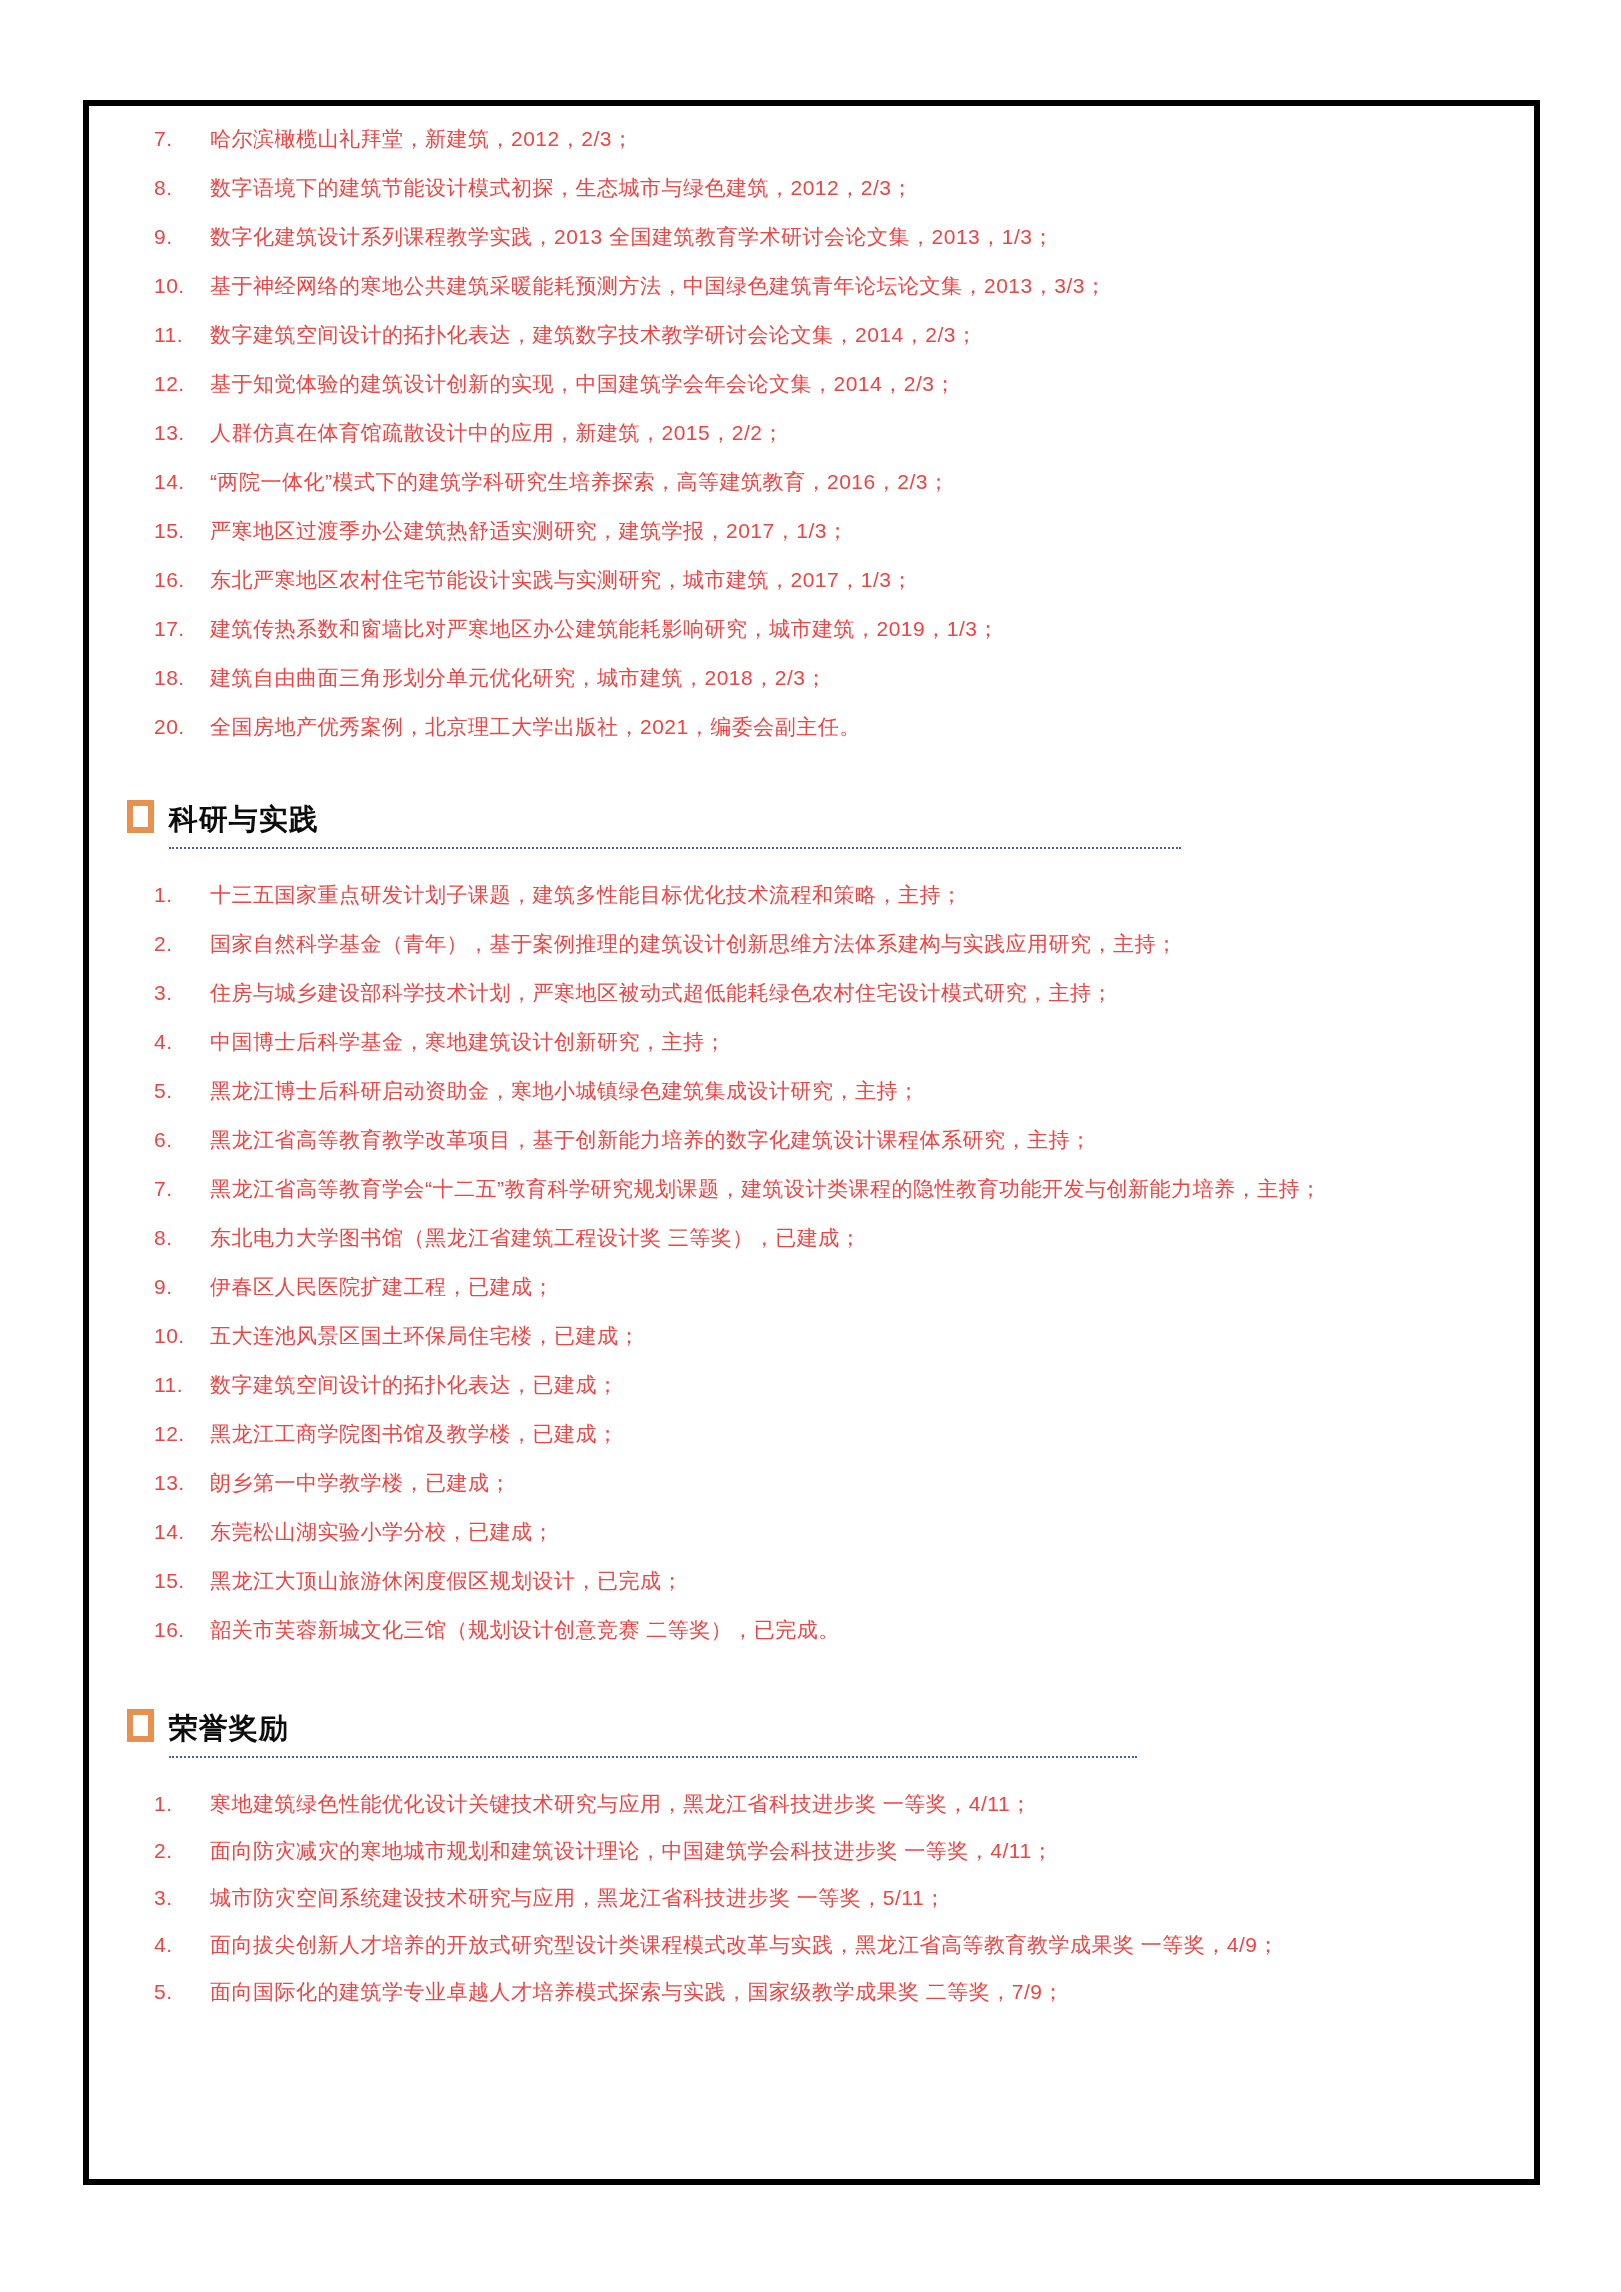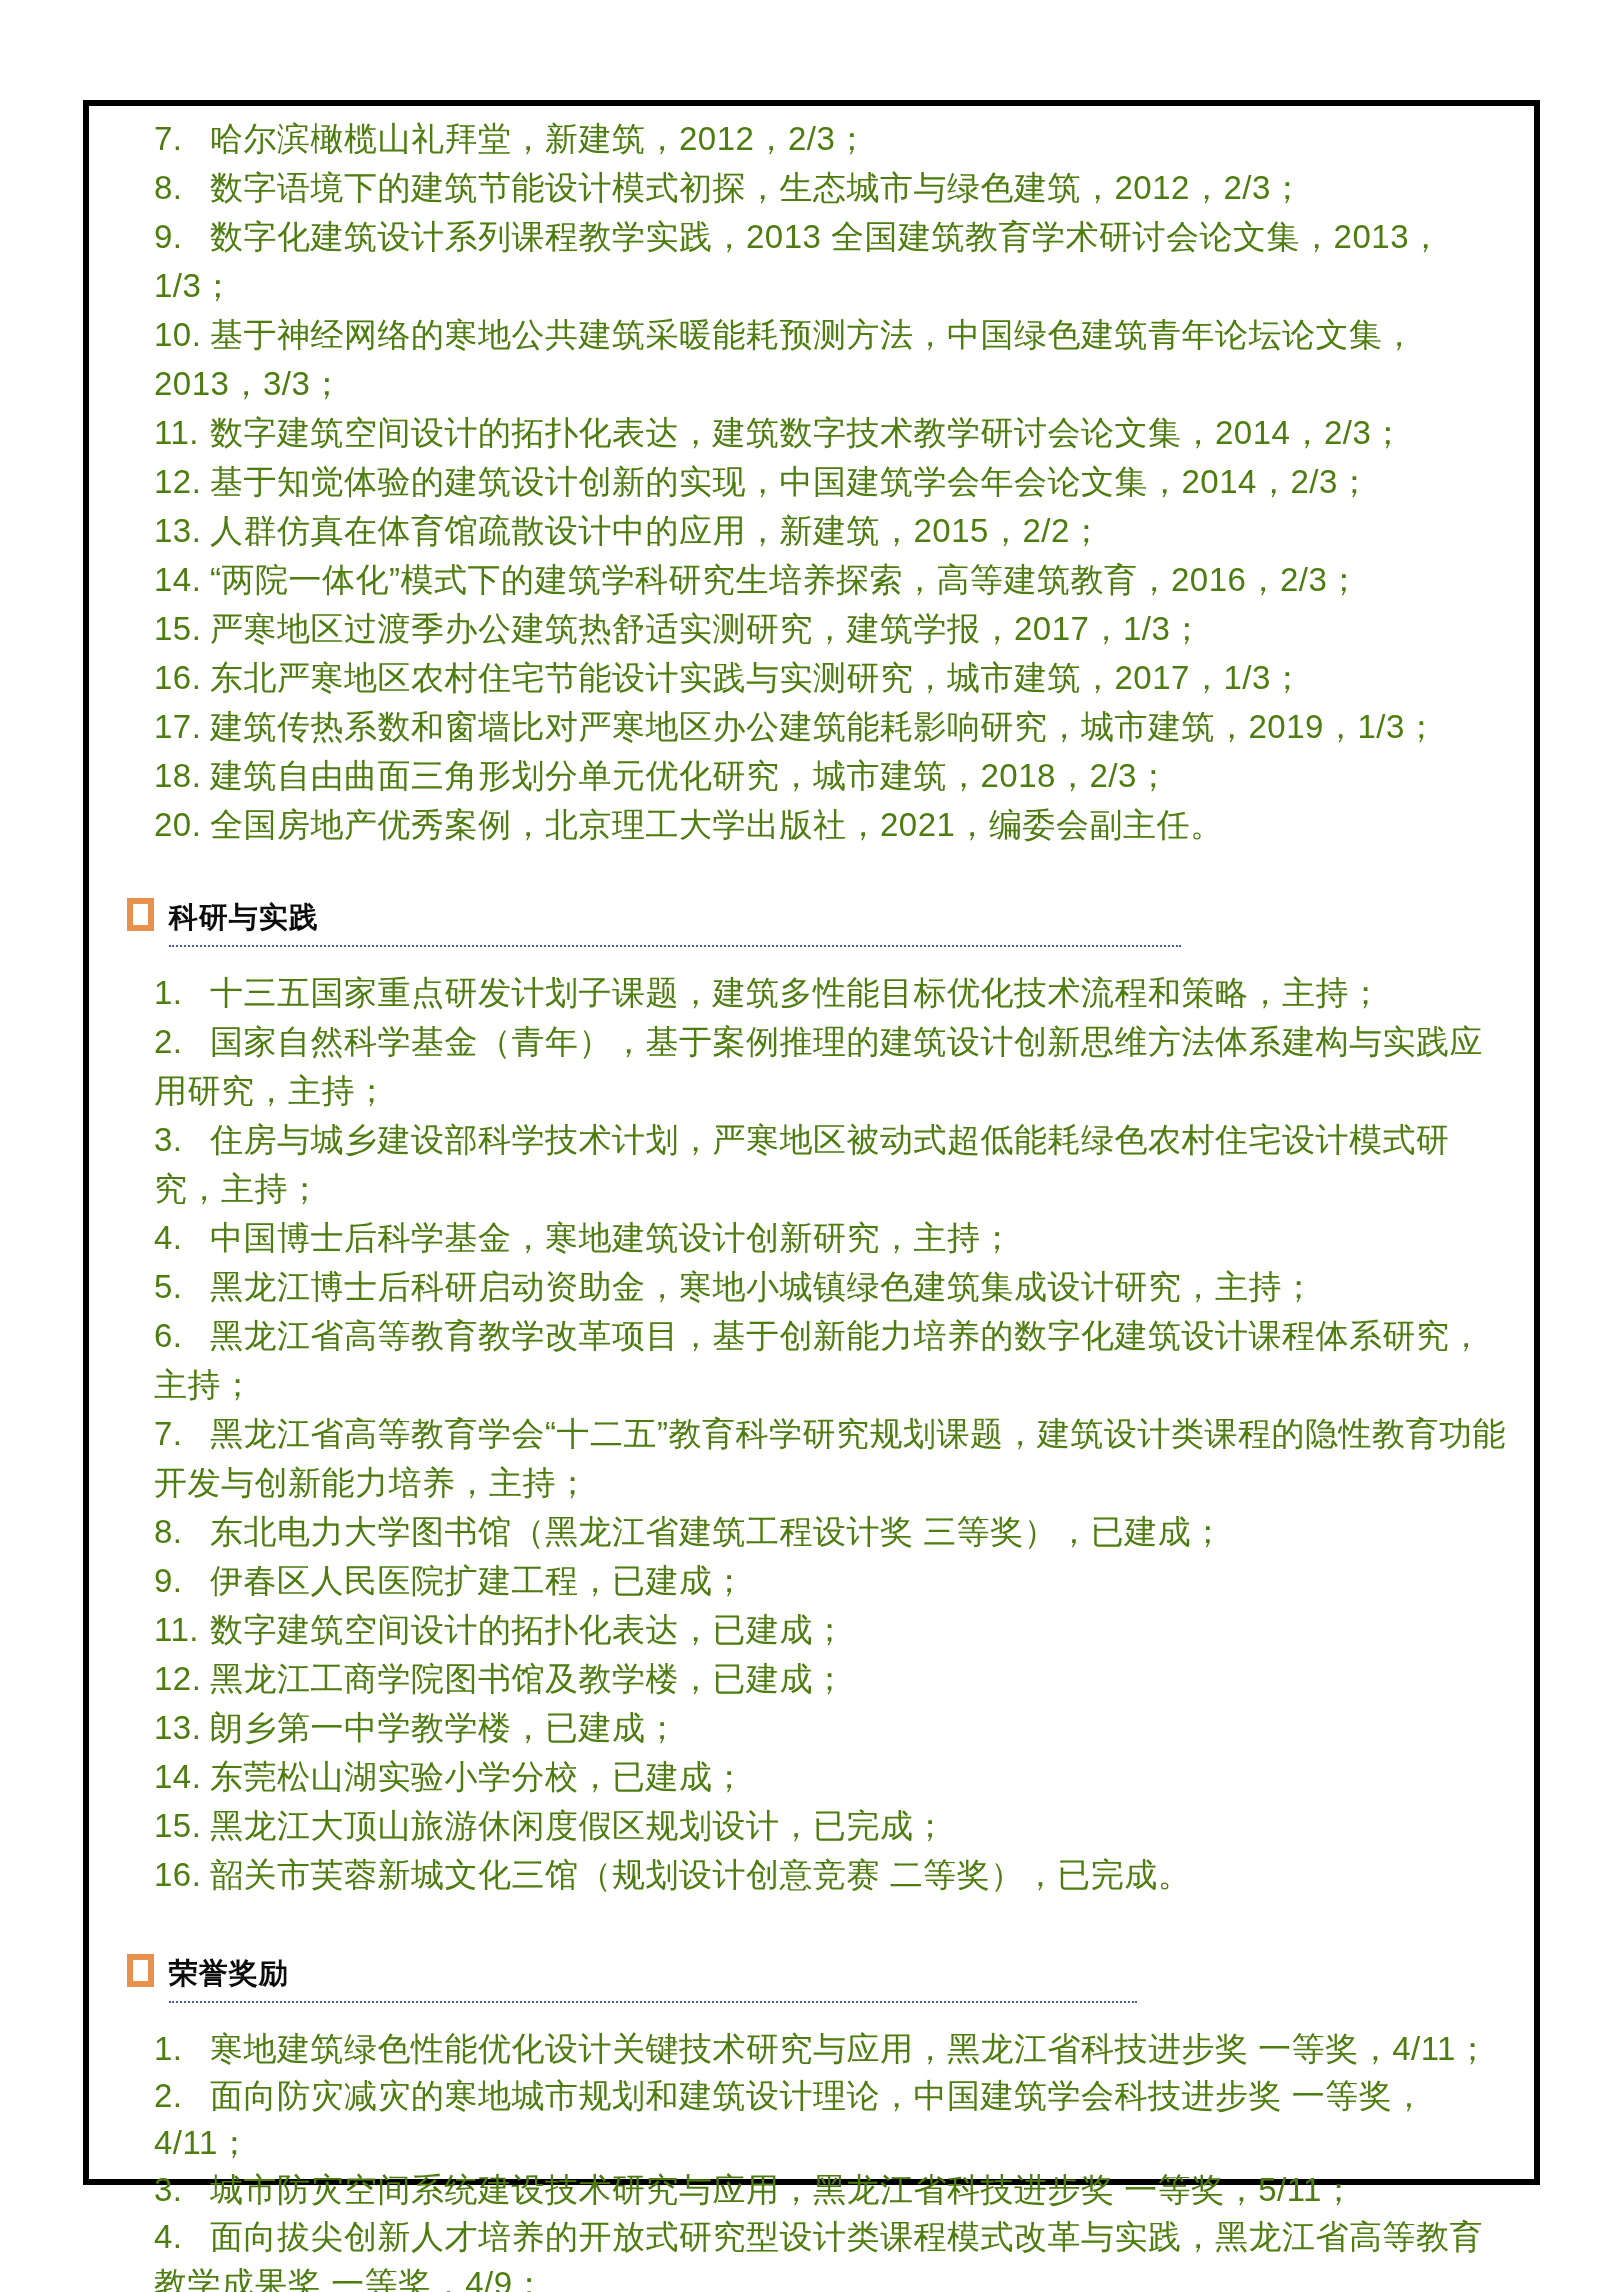--- a/index.html
+++ b/index.html
@@ -25,23 +25,23 @@
     background: #ffffff;
   }
   .content {
     position: relative;
     width: 100%;
     height: 100%;
     padding: 7.8px 21.6px 0 65px; 
     color: #111111;
   }
   .list .item {
-    font-size: 33px;
+    font-size: 21px;
     line-height: 49px;
-    color: #4d7c0f;
+    color: #ef4444;
     letter-spacing: 0.5px;
   }
   .list.tight .item { line-height: 47px; }
   .item .num {
     display: inline-block;
     width: 56px;
     vertical-align: top;
   }
   .section-header {
     display: flex;
@@ -130,20 +130,21 @@
           <div class="item"><span class="num">5.</span><span class="txt">黑龙江博士后科研启动资助金，寒地小城镇绿色建筑集成设计研究，主持；</span></div>
 
           <div class="item"><span class="num">6.</span><span class="txt">黑龙江省高等教育教学改革项目，基于创新能力培养的数字化建筑设计课程体系研究，主持；</span></div>
 
           <div class="item"><span class="num">7.</span><span class="txt">黑龙江省高等教育学会“十二五”教育科学研究规划课题，建筑设计类课程的隐性教育功能开发与创新能力培养，主持；</span></div>
 
           <div class="item"><span class="num">8.</span><span class="txt">东北电力大学图书馆（黑龙江省建筑工程设计奖 三等奖），已建成；</span></div>
 
           <div class="item"><span class="num">9.</span><span class="txt">伊春区人民医院扩建工程，已建成；</span></div>
 
+          <div class="item"><span class="num">10.</span><span class="txt">五大连池风景区国土环保局住宅楼，已建成；</span></div>
 
           <div class="item"><span class="num">11.</span><span class="txt">数字建筑空间设计的拓扑化表达，已建成；</span></div>
 
           <div class="item"><span class="num">12.</span><span class="txt">黑龙江工商学院图书馆及教学楼，已建成；</span></div>
 
           <div class="item"><span class="num">13.</span><span class="txt">朗乡第一中学教学楼，已建成；</span></div>
 
           <div class="item"><span class="num">14.</span><span class="txt">东莞松山湖实验小学分校，已建成；</span></div>
 
           <div class="item"><span class="num">15.</span><span class="txt">黑龙江大顶山旅游休闲度假区规划设计，已完成；</span></div>

